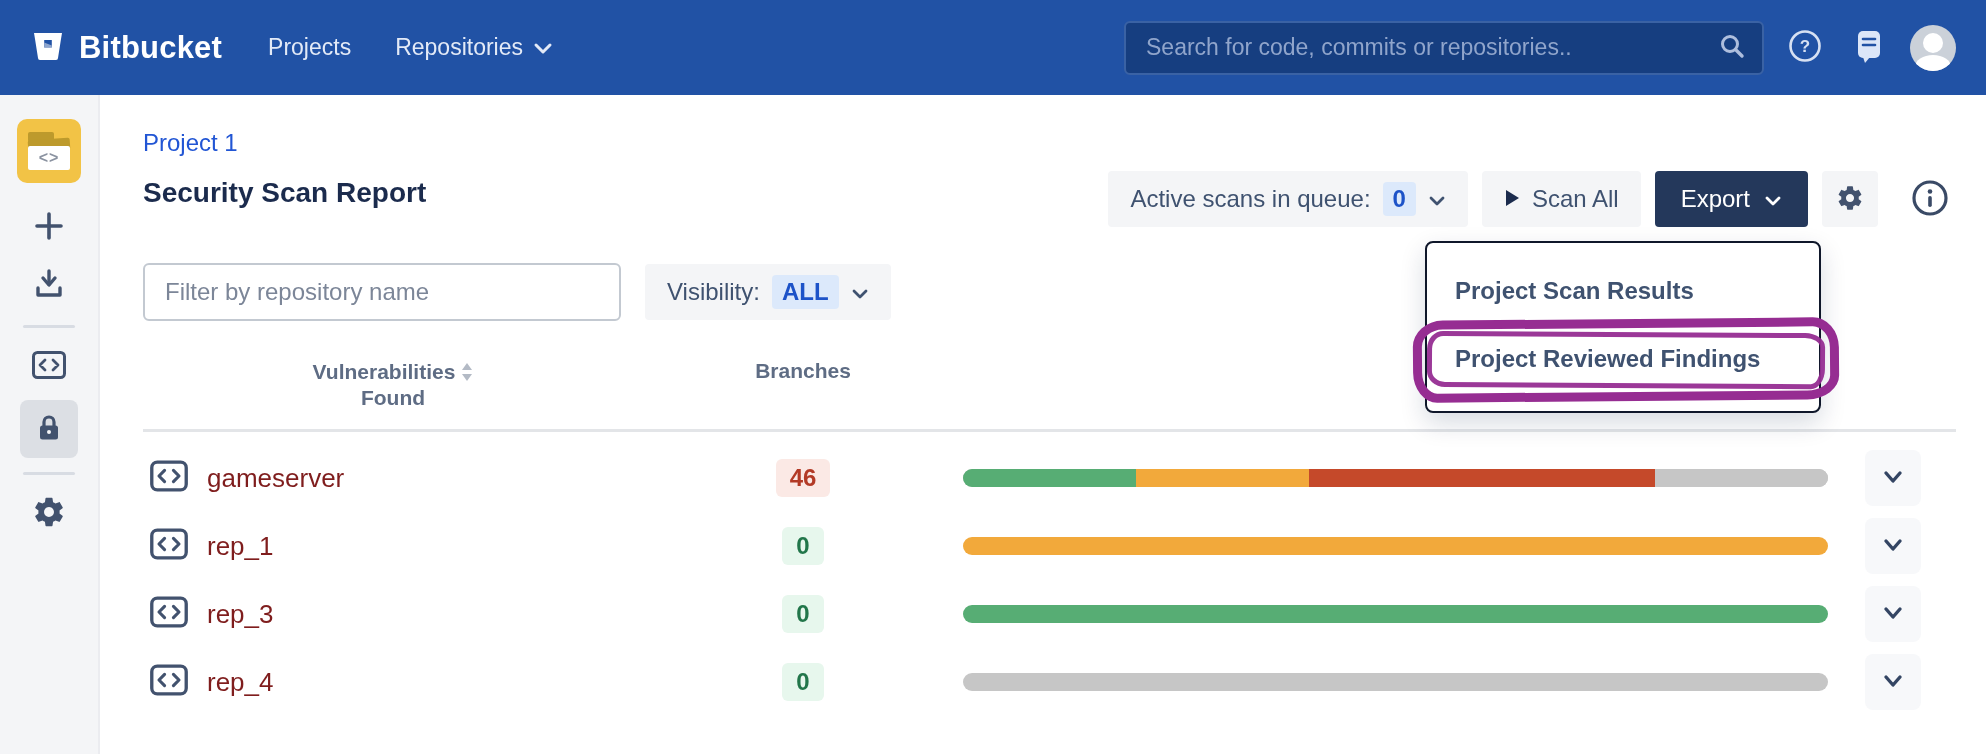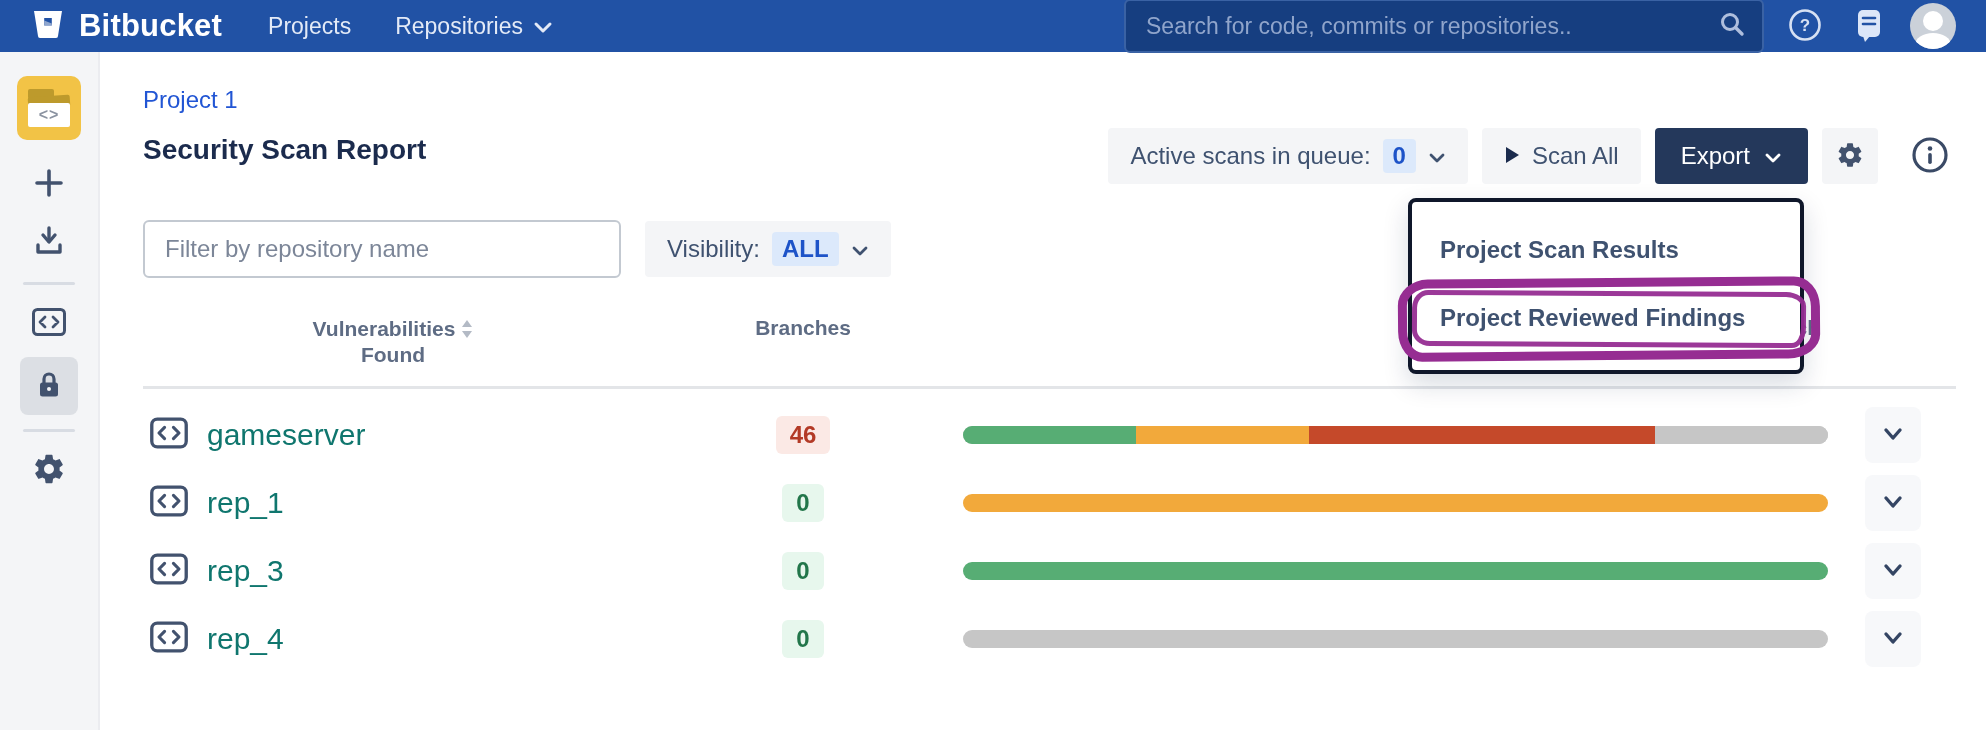--- a/index.html
+++ b/index.html
@@ -1,20 +1,20 @@
 <!DOCTYPE html>
 <html><head>
 <meta charset="utf-8">
 <style>
   * { box-sizing: border-box; margin: 0; padding: 0; }
   html,body { width:1986px; height:754px; overflow:hidden; background:#fff;
     font-family:"Liberation Sans", sans-serif; }
 
   
-  .navbar { height:52px; background:#2152A5; display:flex; align-items:center;
+  .navbar { height:95px; background:#2152A5; display:flex; align-items:center;
     padding:0 30px 0 30px; }
   .brand { display:flex; align-items:center; gap:13px; color:#fff; cursor:pointer; }
   .brand-name { font-size:31px; font-weight:bold; letter-spacing:.2px; }
   .nav-links { display:flex; align-items:center; gap:44px; margin-left:46px; }
   .nav-link { color:#E3EAF7; font-size:23px; text-decoration:none; display:flex;
     align-items:center; gap:10px; cursor:pointer; }
   .nav-search { margin-left:auto; width:640px; height:54px; background:#163E80;
     border:2px solid #3A62A4; border-radius:6px; display:flex; align-items:center;
     padding:0 16px 0 20px; }
   .nav-search input { flex:1; background:transparent; border:none; outline:none;
@@ -60,22 +60,22 @@
     border-radius:4px; font-size:24px; }
   .btn-export { height:56px; background:#24385B; color:#fff; border:none; border-radius:4px;
     display:flex; align-items:center; gap:14px; padding:0 26px; font-size:24px;
     font-family:inherit; cursor:pointer; }
   .btn-square { width:56px; height:56px; background:#F4F5F7; border:none; border-radius:4px;
     display:flex; align-items:center; justify-content:center; cursor:pointer; }
   .btn-info { width:52px; height:52px; background:none; border:none; display:flex;
     align-items:center; justify-content:center; margin-left:12px; cursor:pointer; }
 
   
-  .export-menu { position:absolute; top:146px; right:182px; width:396px; background:#fff;
-    border:4px solid #0f172a; border-radius:8px; box-shadow:0 10px 26px rgba(9,30,66,.16);
+  .export-menu { position:absolute; top:146px; right:165px; width:396px; background:#fff;
+    border:2px solid #0f172a; border-radius:8px; box-shadow:0 10px 26px rgba(9,30,66,.16);
     padding:24px 0 28px; z-index:30; }
   .menu-item { font-size:24px; font-weight:bold; color:#3F5270; padding:10px 28px;
     cursor:pointer; position:relative; }
   .menu-item.annotated { margin-top:20px; }
   .ring-outer { position:absolute; left:-14px; right:-20px; top:-16px; bottom:-18px;
     border:9px solid #962D92; border-radius:30px 26px 32px 24px / 26px 30px 24px 30px;
     transform:rotate(-.5deg); pointer-events:none; }
   .ring-inner { position:absolute; left:0px; right:-6px; top:-3px; bottom:-5px;
     border:5px solid #962D92; border-radius:16px 20px 14px 18px / 18px 14px 20px 16px;
     transform:rotate(.35deg); pointer-events:none; opacity:.95; }
@@ -92,21 +92,21 @@
     color:#5E6C84; font-size:21px; font-weight:bold; padding-bottom:18px;
     border-bottom:3px solid #E3E5E8; }
   .th { display:flex; align-items:center; gap:6px; }
   .th.center { justify-content:center; text-align:center; }
   .th.right { justify-content:flex-end; padding-right:10px; }
   .th .two-line { display:flex; flex-direction:column; align-items:center; line-height:26px;justify-content:center; }
   .sorter { display:inline-flex; flex-direction:column; gap:2px; cursor:pointer; }
   .trow { display:grid; grid-template-columns:500px 320px 1fr 126px; align-items:center; height:68px; }
   .trow:first-child { margin-top:12px; }
   .repo-cell { display:flex; align-items:center; gap:18px; padding-left:6px; }
-  .repo-link { color:#0f766e; font-size:30px; text-decoration:none; cursor:pointer; }
+  .repo-link { color:#7f1d1d; font-size:26px; text-decoration:none; cursor:pointer; }
   .vuln-cell { display:flex; justify-content:center; }
   .badge { font-size:24px; font-weight:bold; padding:5px 14px; border-radius:6px; }
   .badge.danger { color:#B33A26; background:#FBE9E5; }
   .badge.ok { color:#22764A; background:#E7F7ED; }
   .branch-cell { padding-right:2px; }
   .bar { height:18px; border-radius:9px; overflow:hidden; display:flex; width:100%;
     background:#C6C6C6; cursor:pointer; }
   .seg { height:100%; }
   .actions-cell { display:flex; justify-content:center; }
   .row-action { width:56px; height:56px; border:none; border-radius:8px; background:#F7F8FA;

